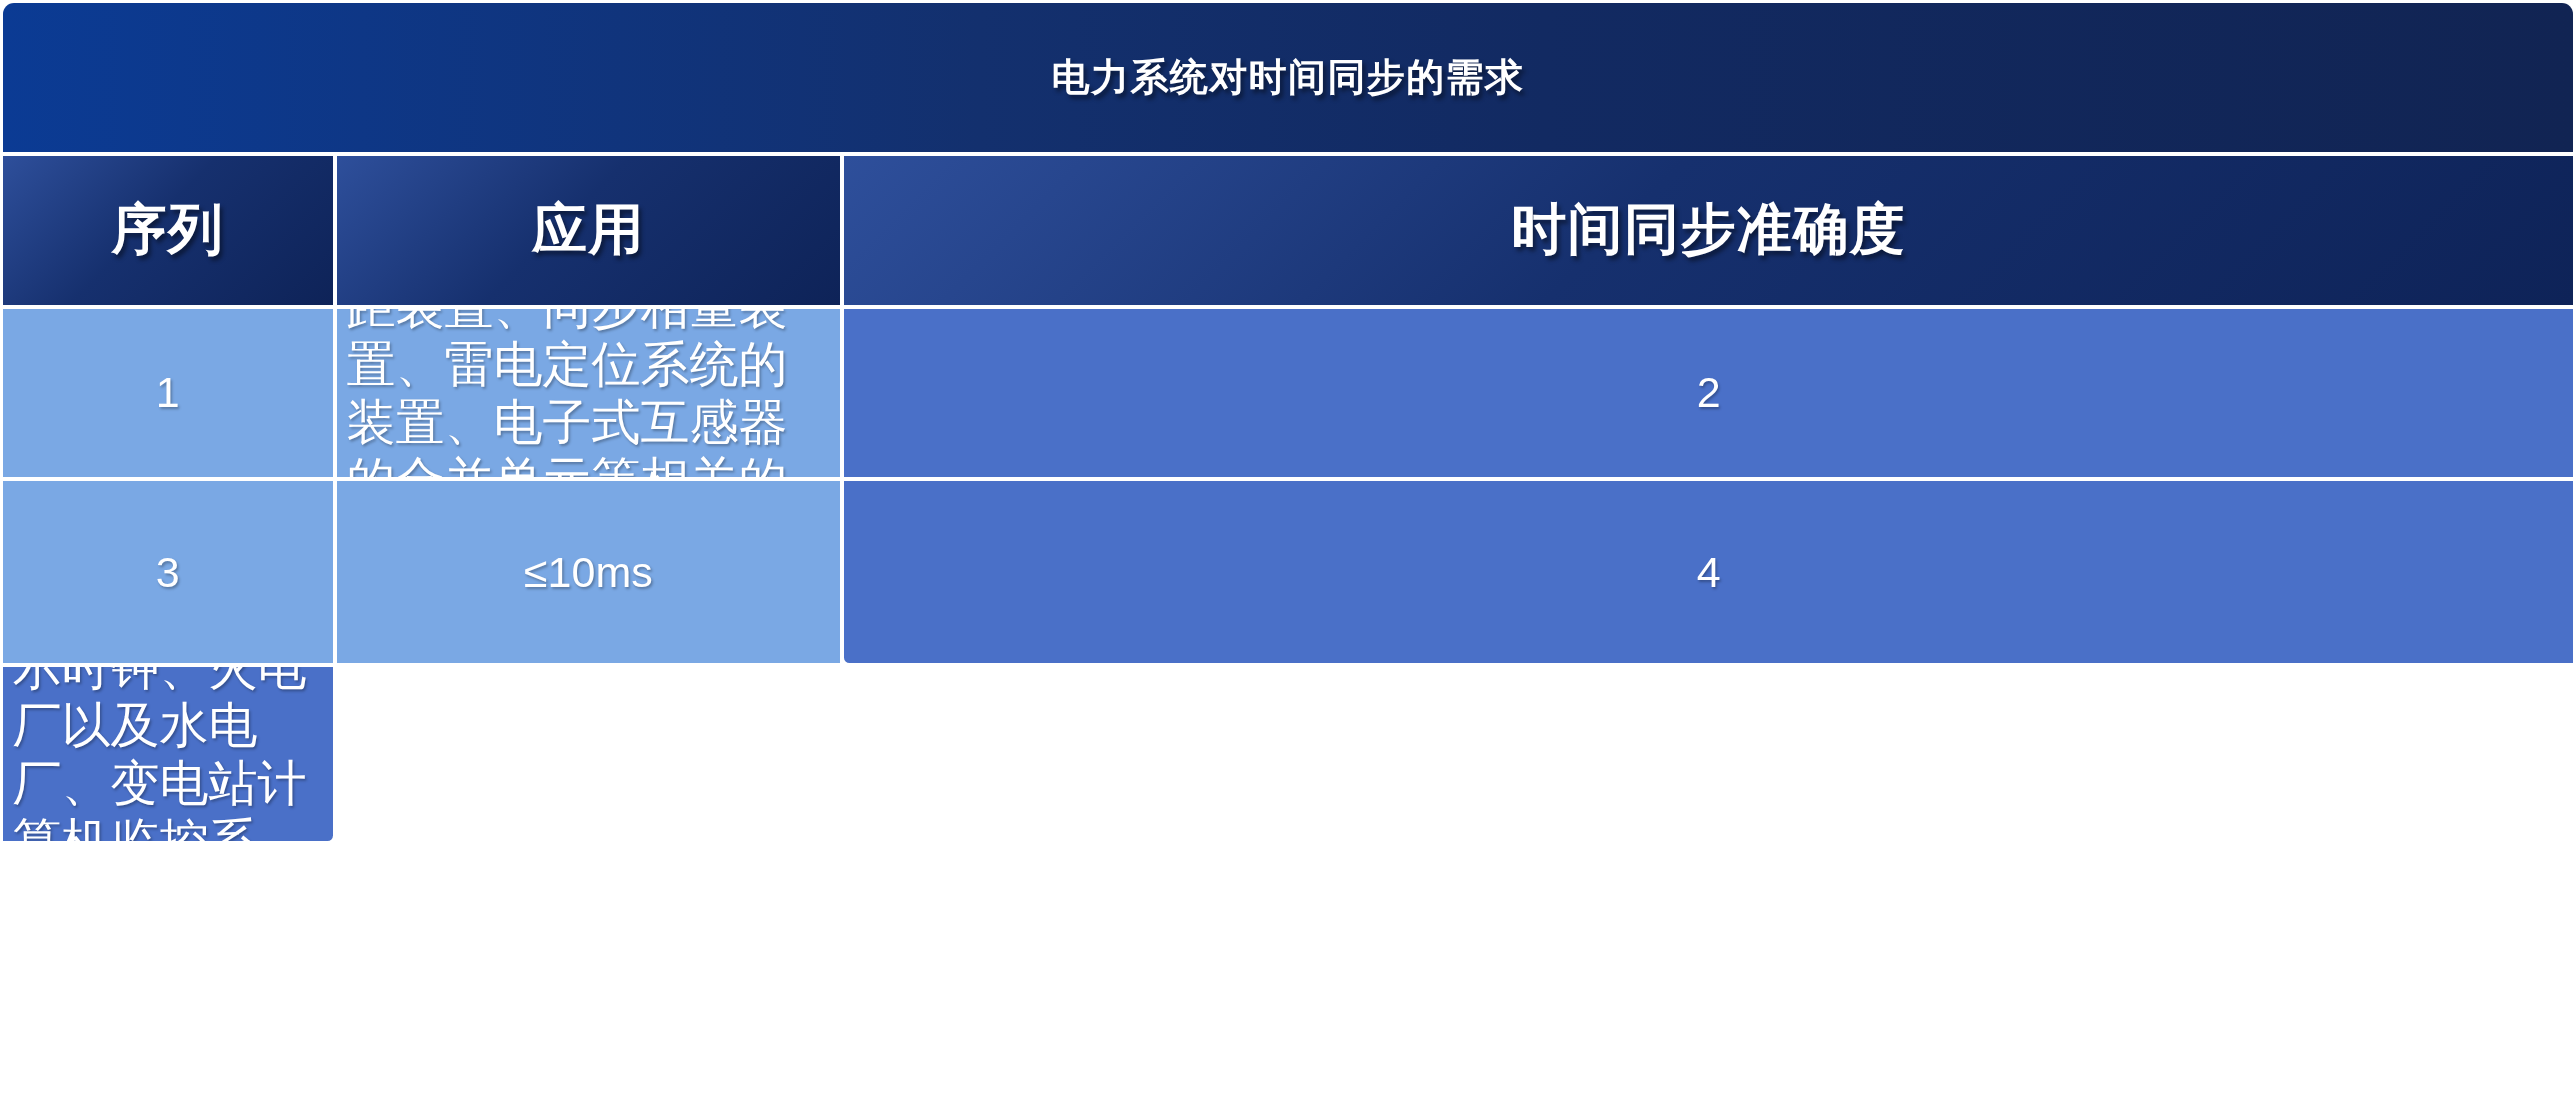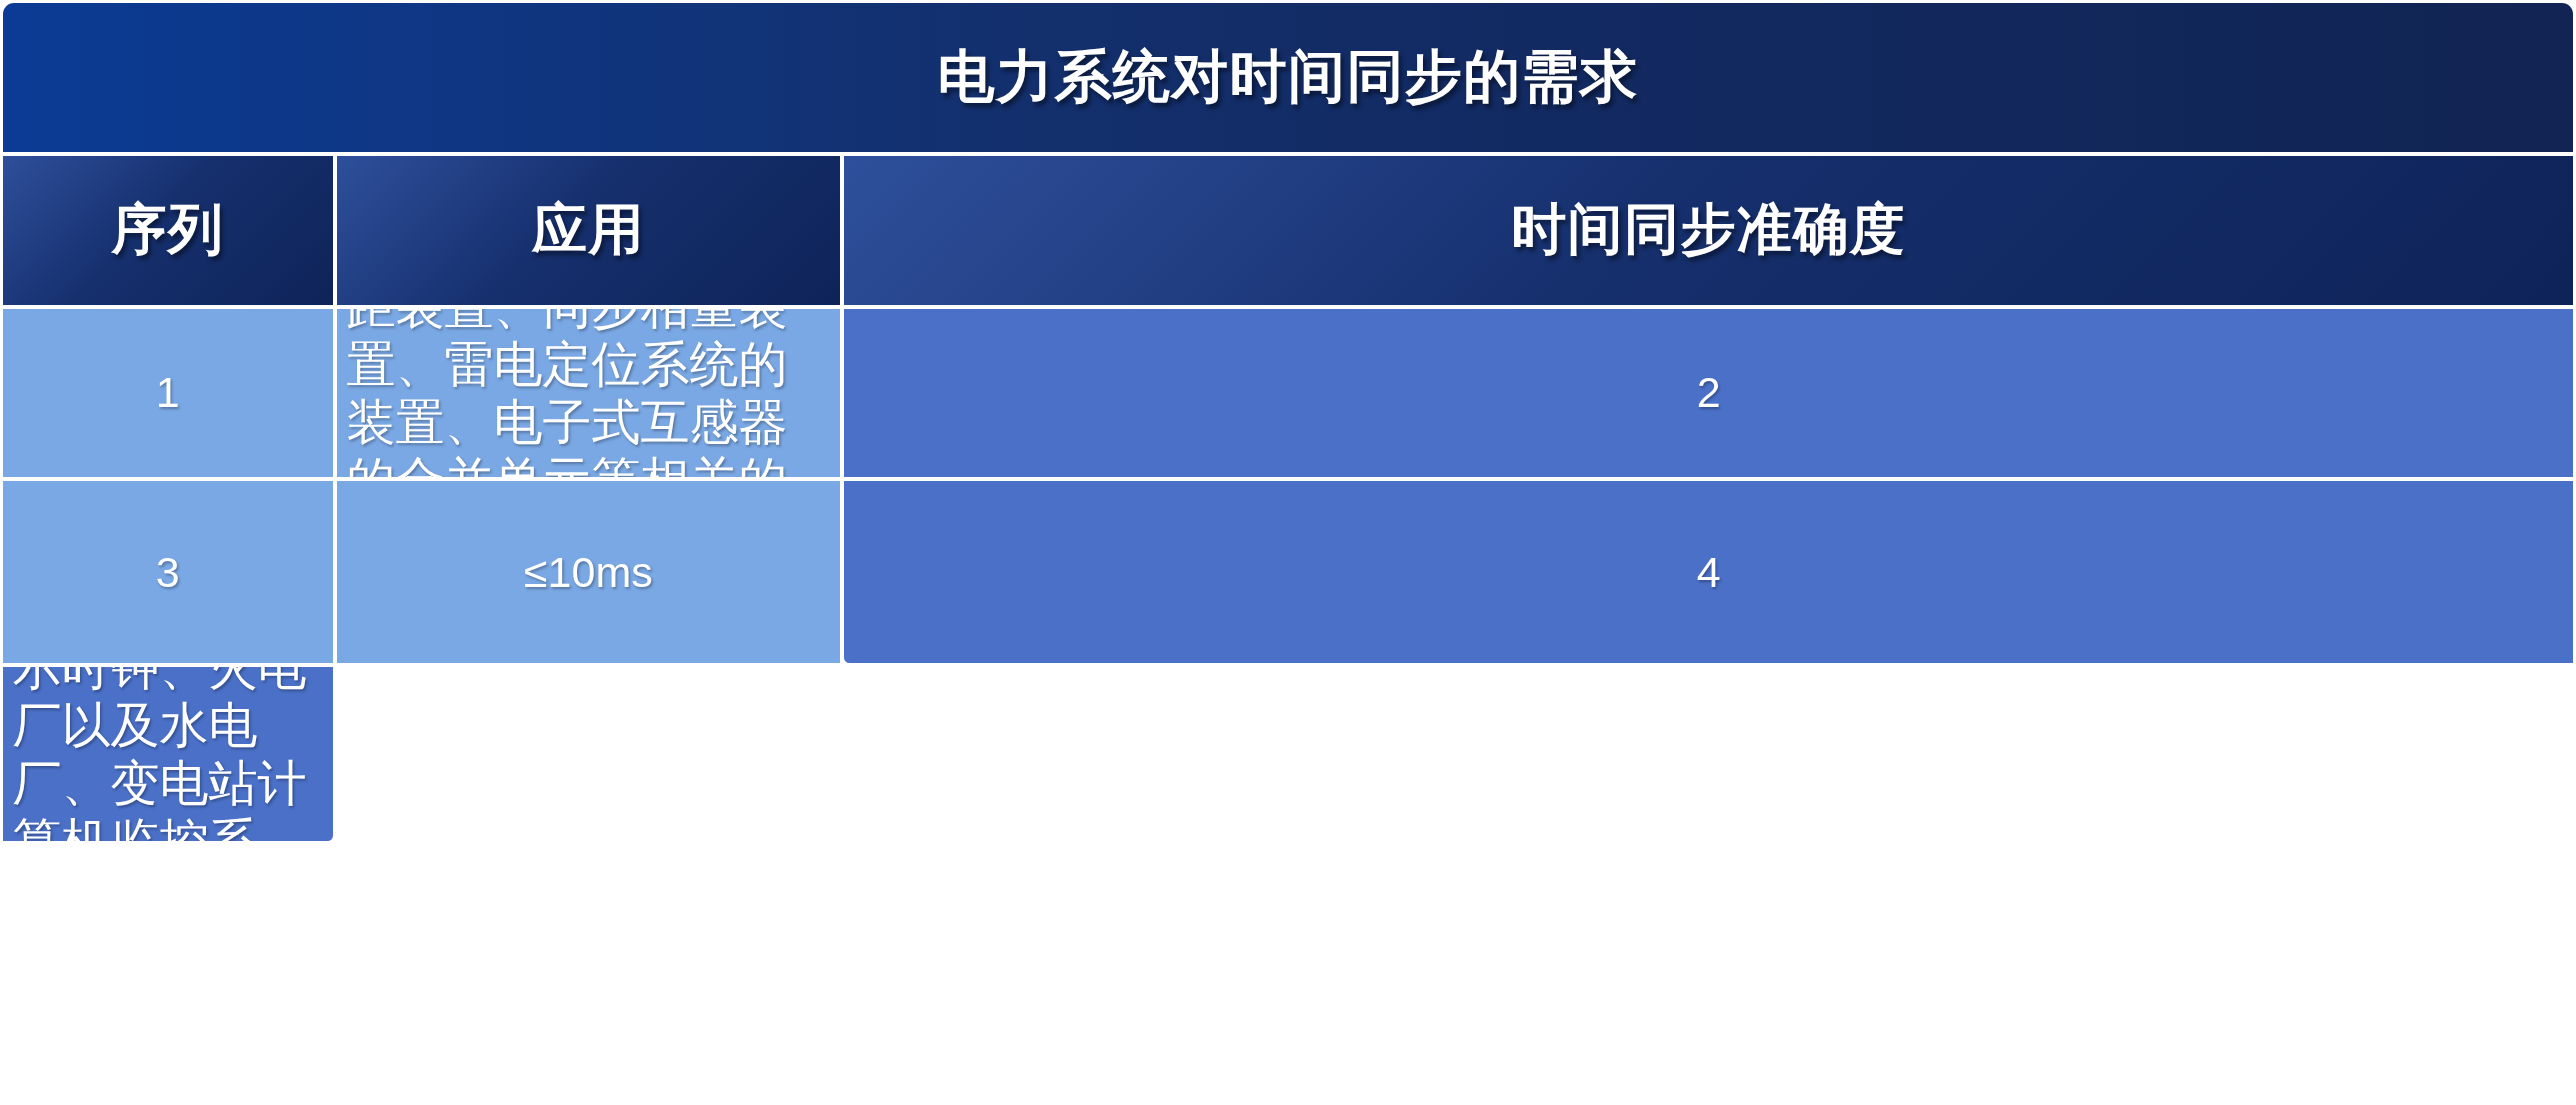--- a/index.html
+++ b/index.html
@@ -19,21 +19,21 @@
     gap:4.1px;
   }
   .cell{
     display:flex;align-items:center;justify-content:center;
     color:#ffffff;overflow:hidden;
   }
   .title{
     grid-column:1 / 4;
     background:linear-gradient(90deg,#0b3b94 0%,#13306e 38%,#122a62 60%,#112453 100%);
     border-radius:11px 11px 0 0;
-    font-size:57px;font-weight:bold;letter-spacing:1.4px;
+    font-size:38px;font-weight:bold;letter-spacing:1.4px;
     text-shadow:2.8px 3.5px 4.1px rgba(0,0,0,0.45);
   }
   .head{
     background:linear-gradient(135deg,#2e4f9b 0%,#16306e 45%,#0e2358 100%);
     font-size:55px;font-weight:bold;letter-spacing:1.4px;
     text-shadow:2.8px 3.5px 4.1px rgba(0,0,0,0.45);
     text-align:right;
   }
   .light{background:#7aa8e4;}
   .dark{background:#4a70c8;}

